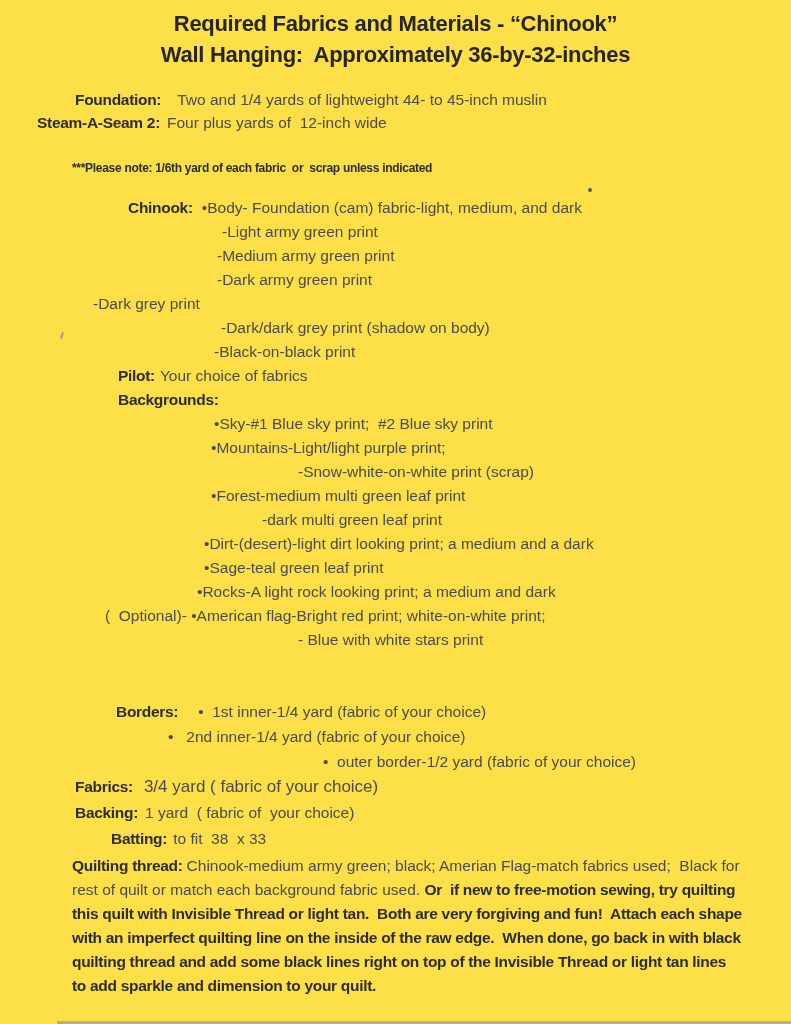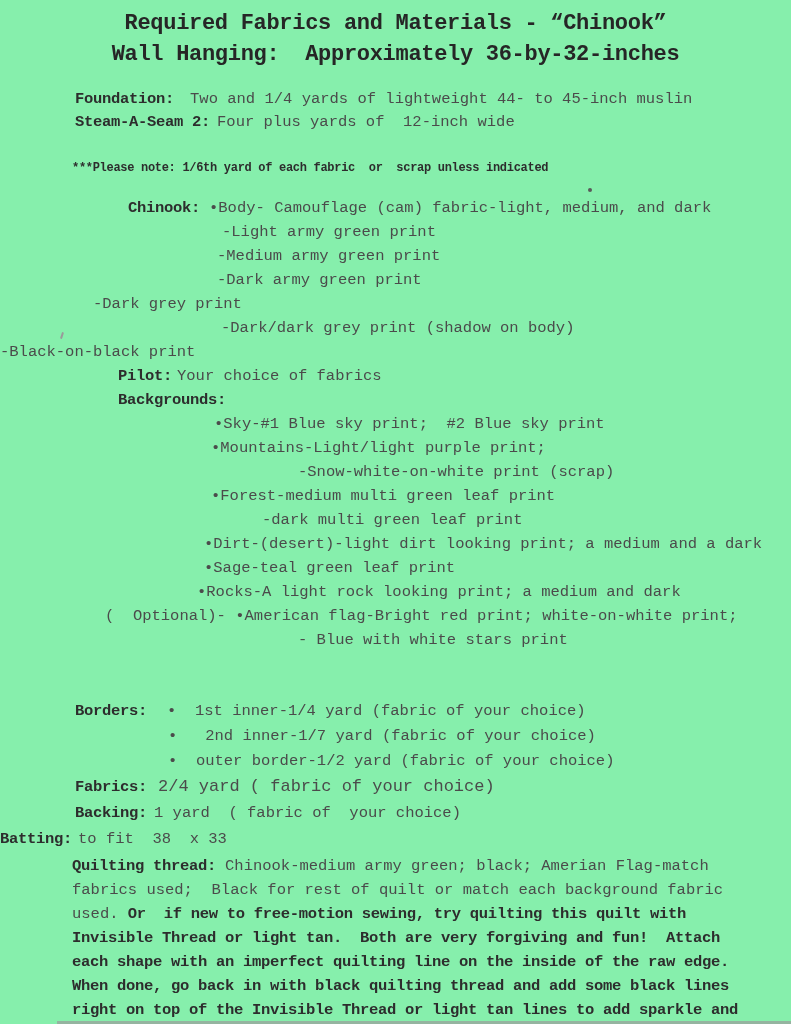--- a/index.html
+++ b/index.html
@@ -1,21 +1,21 @@
 <!DOCTYPE html>
 <html><head>
 <meta charset="utf-8">
 <style>
   html,body{margin:0;padding:0;background:#ffffff;}
   .page{
     position:relative;
     width:791px;height:1024px;
-    background:#86efac;
+    background:#fde047;
     overflow:hidden;
-    font-family:Liberation Mono, monospace;
+    font-family:Liberation Sans, sans-serif;
     box-sizing:border-box;
     padding-top:8px;
   }
   [data-bind]{white-space:pre-wrap;}
   .marker{font-weight:700;color:#2d2d2d;letter-spacing:-0.3px;}
   .hand{font-weight:400;color:#4b4b4b;}
   .title{text-align:center;font-size:22px;line-height:31px;color:#262626;}
   .line{font-size:15.5px;line-height:24px;}
   .intro-line{font-size:15.5px;line-height:23px;}
   .tall-line{font-size:15.5px;line-height:26px;}
@@ -47,37 +47,37 @@
 
   <div class="title marker">
     <div data-bind="title.line1">Required Fabrics and Materials - “Chinook”</div>
     <div data-bind="title.line2">Wall Hanging:  Approximately 36-by-32-inches</div>
   </div>
 
   <div style="margin-top:18px;">
     <div class="intro-line" style="padding-left:75px;">
       <span class="marker" data-bind="foundation.label">Foundation:</span><span class="hand" style="margin-left:16px;" data-bind="foundation.text">Two and 1/4 yards of lightweight 44- to 45-inch muslin</span>
     </div>
-    <div class="intro-line" style="padding-left:75px;">
+    <div class="intro-line" style="padding-left:37px;">
       <span class="marker" data-bind="steam_a_seam.label">Steam-A-Seam 2:</span><span class="hand" style="margin-left:7px;" data-bind="steam_a_seam.text">Four plus yards of  12-inch wide</span>
     </div>
   </div>
 
   <div class="note marker" data-bind="note">***Please note: 1/6th yard of each fabric  or  scrap unless indicated</div>
 
   <div class="mid">
     <div class="line" style="padding-left:128px;">
-      <span class="marker" data-bind="chinook.label">Chinook:</span><span class="hand" style="margin-left:9px;" data-bind="chinook.body_item">•Body- Camouflage (cam) fabric-light, medium, and dark</span>
+      <span class="marker" data-bind="chinook.label">Chinook:</span><span class="hand" style="margin-left:9px;" data-bind="chinook.body_item">•Body- Foundation (cam) fabric-light, medium, and dark</span>
     </div>
     <div class="line hand" style="padding-left:222px;" data-bind="chinook.sub_items.0">-Light army green print</div>
     <div class="line hand" style="padding-left:217px;" data-bind="chinook.sub_items.1">-Medium army green print</div>
     <div class="line hand" style="padding-left:217px;" data-bind="chinook.sub_items.2">-Dark army green print</div>
     <div class="line hand" style="padding-left:93px;" data-bind="chinook.sub_items.3">-Dark grey print</div>
     <div class="line hand" style="padding-left:221px;" data-bind="chinook.sub_items.4">-Dark/dark grey print (shadow on body)</div>
-    <div class="line hand" style="" data-bind="chinook.sub_items.5">-Black-on-black print</div>
+    <div class="line hand" style="padding-left:214px;" data-bind="chinook.sub_items.5">-Black-on-black print</div>
 
     <div class="line" style="padding-left:118px;">
       <span class="marker" data-bind="pilot.label">Pilot:</span><span class="hand" style="margin-left:5px;" data-bind="pilot.text">Your choice of fabrics</span>
     </div>
 
     <div class="line marker" style="padding-left:118px;" data-bind="backgrounds.label">Backgrounds:</div>
     <div class="line hand" style="padding-left:214px;" data-bind="backgrounds.items.0">•Sky-#1 Blue sky print;  #2 Blue sky print</div>
     <div class="line hand" style="padding-left:211px;" data-bind="backgrounds.items.1">•Mountains-Light/light purple print;</div>
     <div class="line hand" style="padding-left:298px;" data-bind="backgrounds.items.2">-Snow-white-on-white print (scrap)</div>
     <div class="line hand" style="padding-left:211px;" data-bind="backgrounds.items.3">•Forest-medium multi green leaf print</div>
@@ -85,35 +85,35 @@
     <div class="line hand" style="padding-left:204px;" data-bind="backgrounds.items.5">•Dirt-(desert)-light dirt looking print; a medium and a dark</div>
     <div class="line hand" style="padding-left:204px;" data-bind="backgrounds.items.6">•Sage-teal green leaf print</div>
     <div class="line hand" style="padding-left:197px;" data-bind="backgrounds.items.7">•Rocks-A light rock looking print; a medium and dark</div>
     <div class="line" style="padding-left:105px;">
       <span class="hand" data-bind="backgrounds.optional_prefix">(  Optional)- </span><span class="hand" data-bind="backgrounds.optional_item">•American flag-Bright red print; white-on-white print;</span>
     </div>
     <div class="line hand" style="padding-left:298px;" data-bind="backgrounds.optional_sub">- Blue with white stars print</div>
   </div>
 
   <div class="borders-block">
-    <div class="line" style="padding-left:75px;">
+    <div class="line" style="padding-left:116px;">
       <span class="marker" data-bind="borders.label">Borders:</span><span class="hand" style="margin-left:20px;" data-bind="borders.items.0">•  1st inner-1/4 yard (fabric of your choice)</span>
     </div>
-    <div class="line hand" style="padding-left:168px;" data-bind="borders.items.1">•   2nd inner-1/7 yard (fabric of your choice)</div>
-    <div class="line hand" style="padding-left:168px;" data-bind="borders.items.2">•  outer border-1/2 yard (fabric of your choice)</div>
+    <div class="line hand" style="padding-left:168px;" data-bind="borders.items.1">•   2nd inner-1/4 yard (fabric of your choice)</div>
+    <div class="line hand" style="padding-left:168px;text-align:center;" data-bind="borders.items.2">•  outer border-1/2 yard (fabric of your choice)</div>
   </div>
 
   <div>
     <div class="tall-line" style="padding-left:75px;">
-      <span class="marker" data-bind="sleeve.label">Fabrics:</span><span class="hand" style="margin-left:11px;font-size:17px;" data-bind="sleeve.text">2/4 yard ( fabric of your choice)</span>
+      <span class="marker" data-bind="sleeve.label">Fabrics:</span><span class="hand" style="margin-left:11px;font-size:17px;" data-bind="sleeve.text">3/4 yard ( fabric of your choice)</span>
     </div>
     <div class="tall-line" style="padding-left:75px;">
       <span class="marker" data-bind="backing.label">Backing:</span><span class="hand" style="margin-left:7px;" data-bind="backing.text">1 yard  ( fabric of  your choice)</span>
     </div>
-    <div class="tall-line" style="">
+    <div class="tall-line" style="padding-left:75px;margin-left:36px;">
       <span class="marker" data-bind="batting.label">Batting:</span><span class="hand" style="margin-left:6px;" data-bind="batting.text">to fit  38  x 33</span>
     </div>
   </div>
 
   <p class="para" style="margin-top:2px;margin-bottom:0;">
     <span class="marker" data-bind="quilting.label">Quilting thread: </span><span class="hand" data-bind="quilting.regular_text">Chinook-medium army green; black; Amerian Flag-match fabrics used;  Black for rest of quilt or match each background fabric used. </span><span class="marker" data-bind="quilting.bold_text">Or  if new to free-motion sewing, try quilting this quilt with Invisible Thread or light tan.  Both are very forgiving and fun!  Attach each shape with an imperfect quilting line on the inside of the raw edge.  When done, go back in with black quilting thread and add some black lines right on top of the Invisible Thread or light tan lines to add sparkle and dimension to your quilt.</span>
   </p>
 
   <div class="stray-dot"></div>
   <div class="stray-tick"></div>

